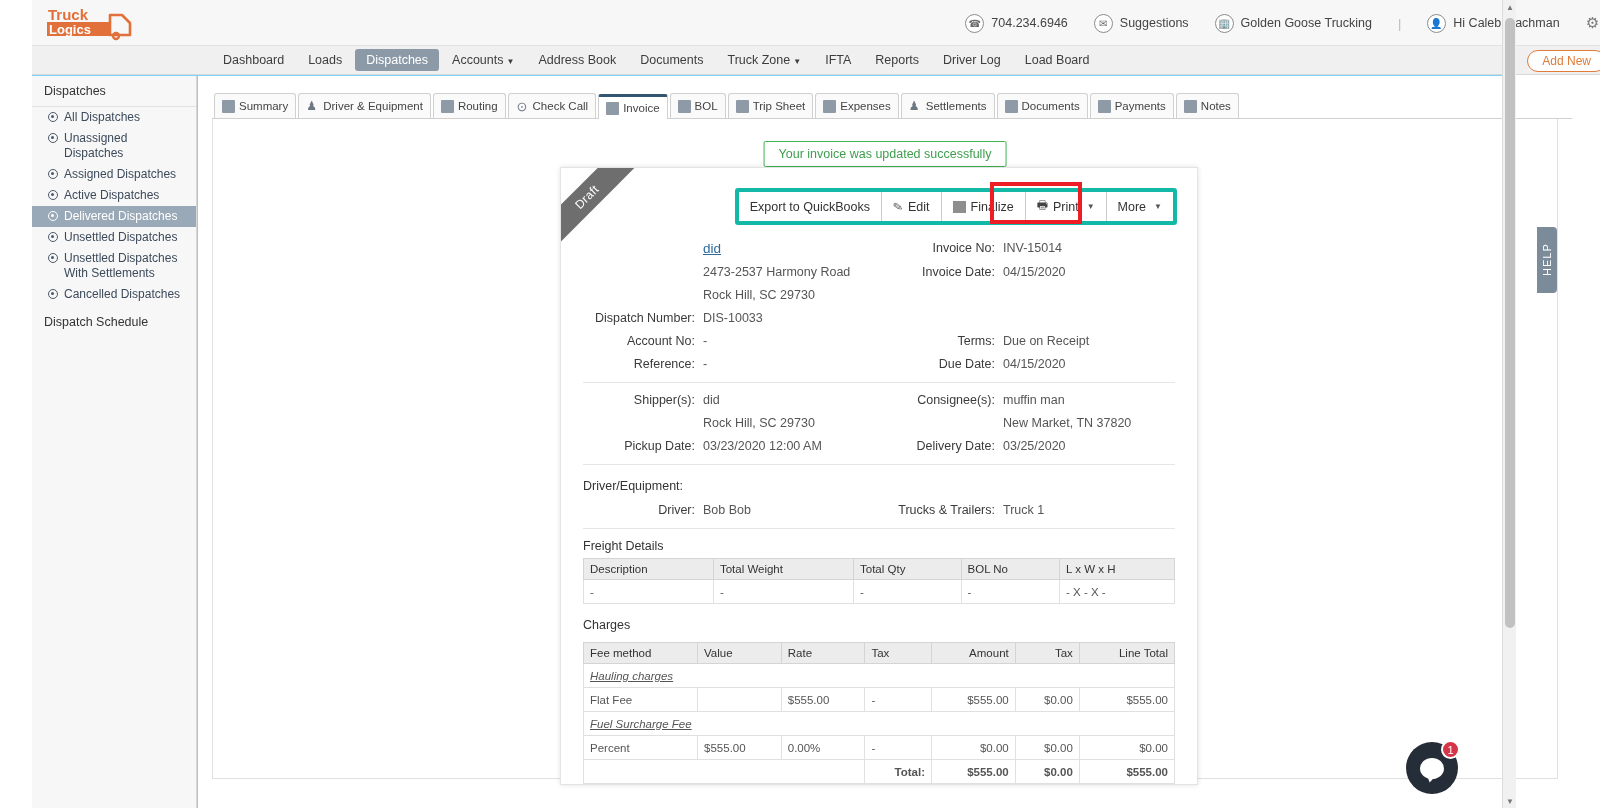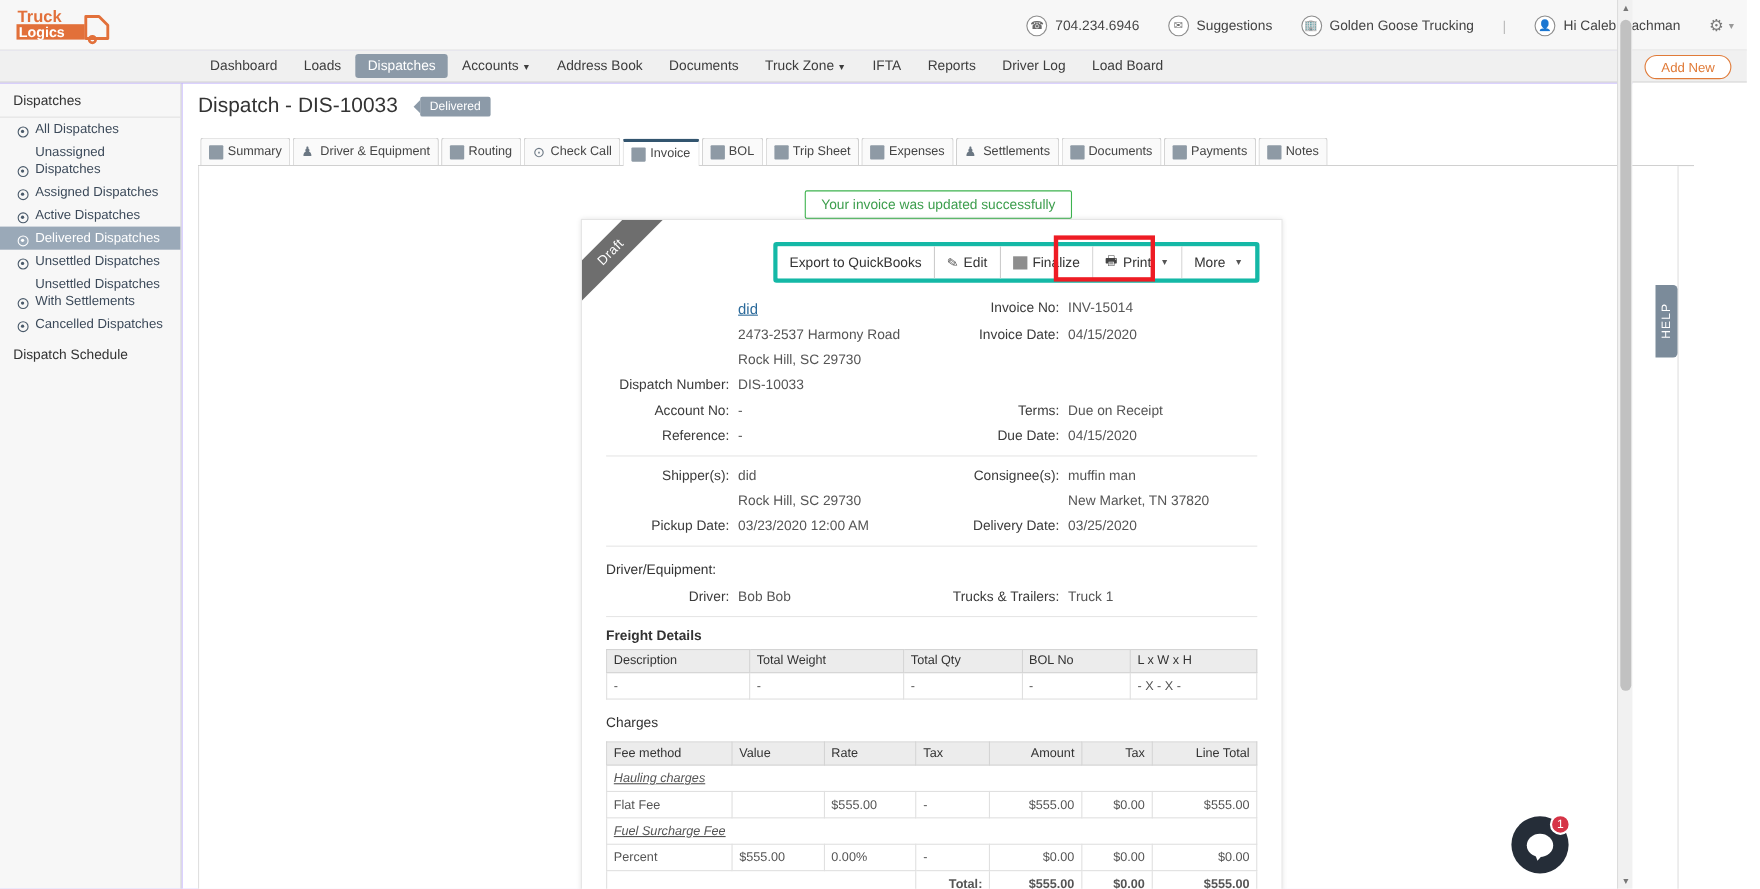--- a/index.html
+++ b/index.html
@@ -3,21 +3,21 @@
 <meta charset="utf-8">
 <title>TruckLogics Dispatch Invoice</title>
 <style>
   * { box-sizing: border-box; margin: 0; padding: 0; }
   html, body {
     width: 1600px; height: 808px;
     font-family: "Liberation Sans", sans-serif;
     background: #ffffff; color: #333;
     overflow: hidden;
   }
-  .page { position: relative; width: 1484px; height: 808px; background: #c4b5fd; }
+  .page { position: relative; width: 1484px; height: 808px; background: #7dd3fc; margin-left: 32px; }
 
   
   .topbar {
     position: absolute; top: 0; left: 0; width: 1588px; height: 46px;
     background: #f7f7f7; border-bottom: 1px solid #e2e2e2;
     display: flex; align-items: center;
   }
   .logo-wrap { margin-left: 12px; width: 100px; height: 40px; position: relative; }
   .logo-svg { display: block; }
 
@@ -73,21 +73,21 @@
   
   .sidebar {
     position: absolute; top: 76px; left: 0; width: 165px; height: 732px;
     background: #f7f7f7; border-right: 1px solid #d8d8d8;
   }
   .side-head {
     font-size: 12.5px; color: #333; padding: 8px 12px;
     border-bottom: 1px solid #e2e2e2;
   }
   .side-item {
-    display: flex; align-items: flex-end; gap: 6px;
+    display: flex; align-items: flex-start; gap: 6px;
     font-size: 12px; color: #3c4a5a; padding: 3px 10px 3px 16px;
     line-height: 15px; cursor: pointer;
   }
   .side-item.sel { background: #9aa9b8; color: #fff; }
   .side-bullet {
     flex: none; width: 10px; height: 10px; border-radius: 50%;
     border: 1.5px solid #4a5a6a; margin-top: 2px; position: relative;
   }
   .side-item.sel .side-bullet { border-color: #fff; }
   .side-bullet::after {
@@ -175,21 +175,21 @@
 
   
   .inv-body { padding: 16px 22px 0 22px; font-size: 12.5px; color: #444; }
   .kv-grid { display: grid; grid-template-columns: 120px 190px 110px 150px; row-gap: 9px; align-items: start; }
   .lbl { text-align: right; padding-right: 8px; color: #3b3b3b; }
   .val { color: #555; }
   .cust-link { color: #2b6a9b; text-decoration: underline; font-size: 13.5px; }
   .hr { border-top: 1px solid #e6e6e6; margin: 11px 0 10px 0; }
 
   .sect-title { font-size: 12.5px; color: #333; margin: 14px 0 10px 0; }
-  .sect-title2 { font-size: 12.5px; color: #333; margin: 10px 0 5px 0; font-weight: bold; }
+  .sect-title2 { font-size: 12.5px; color: #333; margin: 10px 0 5px 0; }
 
   table.grid { width: 100%; border-collapse: collapse; font-size: 11.5px; }
   table.grid th {
     background: #ececec; border: 1px solid #d4d4d4; color: #333;
     font-weight: normal; text-align: left; padding: 4px 6px;
   }
   table.grid td { border: 1px solid #e0e0e0; padding: 5px 6px; color: #555; height: 24px; }
   table.grid td.r, table.grid th.r { text-align: right; }
   .grp-row td { border-bottom: none; font-style: italic; color: #3a3a3a; text-decoration: underline; }
   .sub-row td { border-top: none; }
@@ -338,24 +338,20 @@
         <div class="side-item">
           <span class="side-bullet"></span>
           <span>Cancelled Dispatches</span>
         </div>
       </div>
     <div class="side-sub">Dispatch Schedule</div>
   </div>
 
   <div class="main">
 
-    <div class="page-title-row">
-      <h1 class="page-title">Dispatch - DIS-10033</h1>
-      <span class="badge-delivered">Delivered</span>
-    </div>
 
     <div class="tabs" id="tabs">
         <div class="tab">
           <span class="tico"></span>
           <span>Summary</span>
         </div>
         <div class="tab">
           <span class="tico person">♟</span>
           <span>Driver &amp; Equipment</span>
         </div>

